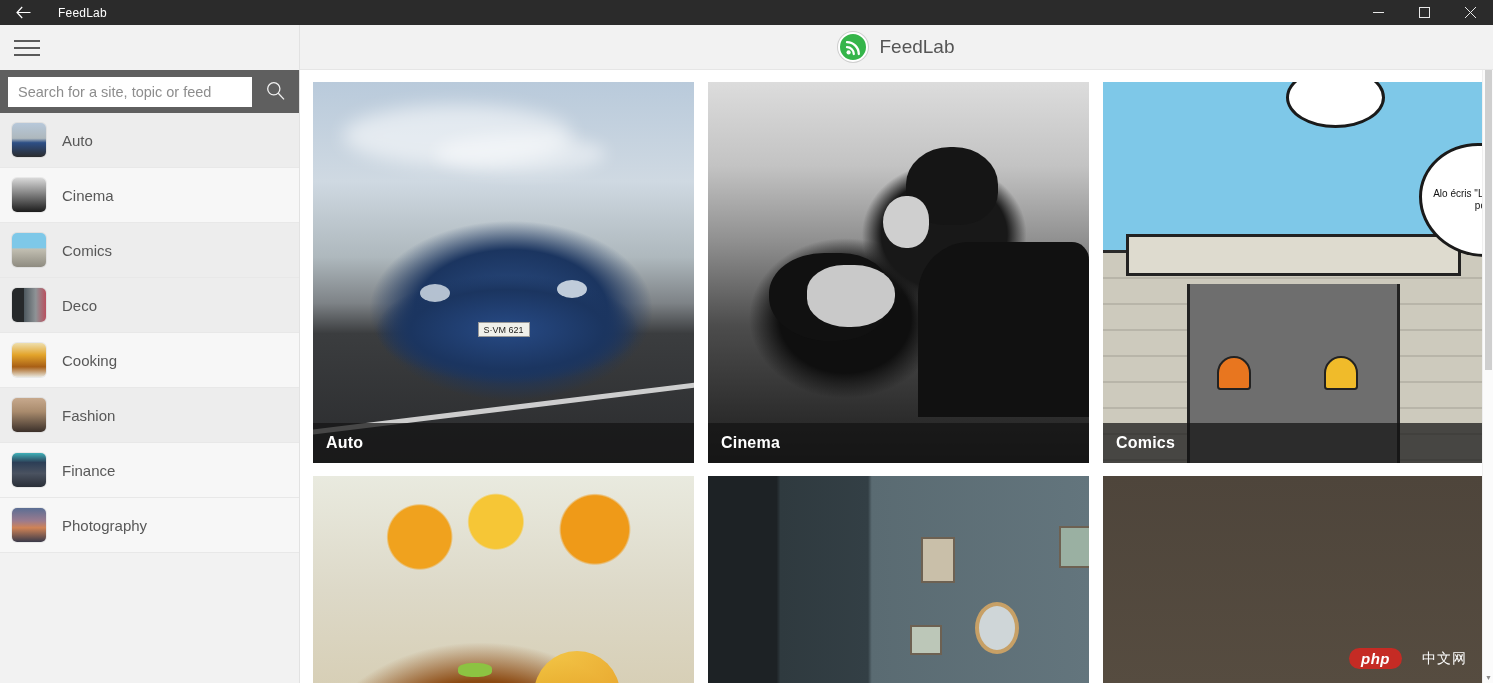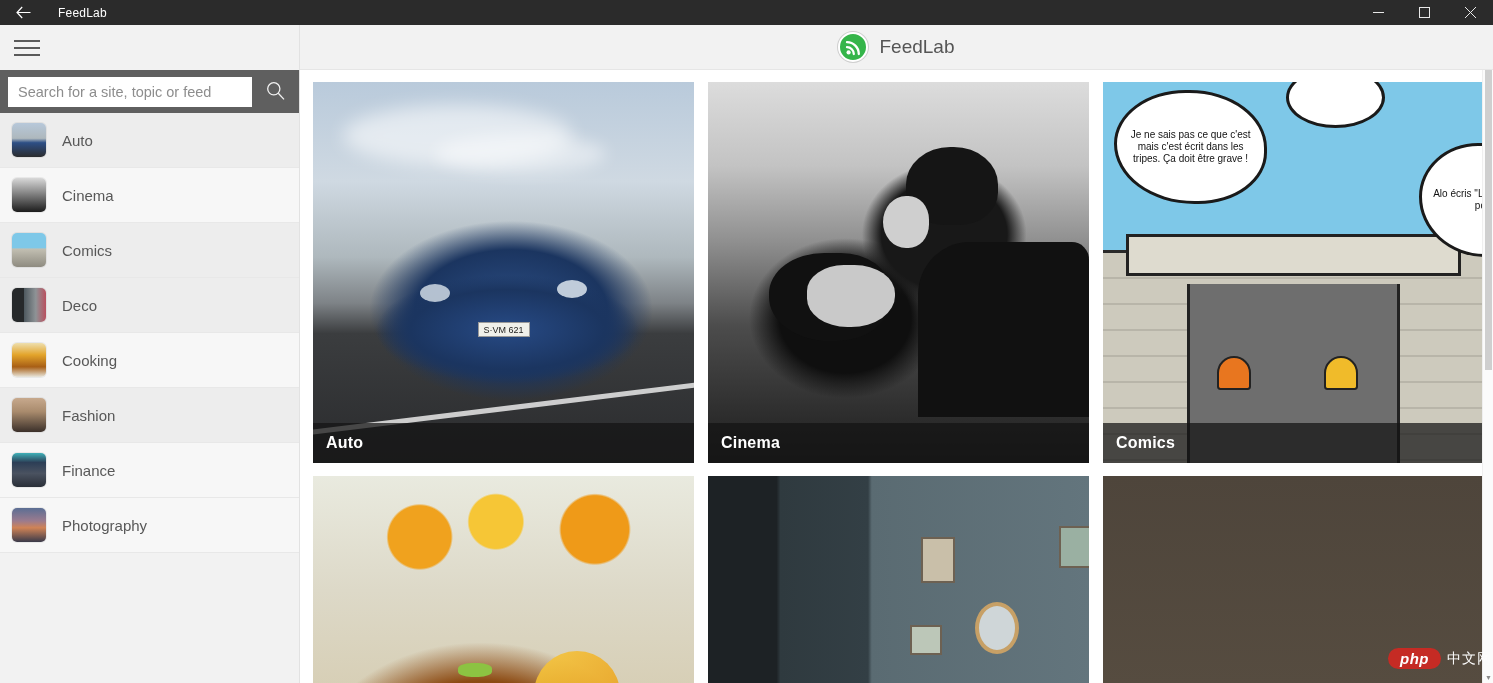--- a/index.html
+++ b/index.html
@@ -285,22 +285,22 @@
   .t-cooking{ background: linear-gradient(to bottom,#eedfae 0%,#e3a42a 35%,#a85f16 70%,#e8e6dc 100%); }
   .t-deco   { background: linear-gradient(to right,#26292b 0%,#26292b 35%,#4f5a60 36%,#8e9396 70%,#b9505f 100%); }
   .t-design { background: linear-gradient(to bottom,#4e443a 0%,#5b5145 70%,#ded9d0 100%); }
   .t-fashion{ background: linear-gradient(to bottom,#c7a98d 0%,#a98b6d 40%,#3b302a 100%); }
   .t-finance{ background: linear-gradient(to bottom,#3fb0b8 0%,#2c3e56 28%,#4a5260 60%,#2a2f38 100%); }
   .t-news   { background: linear-gradient(to bottom,#bdb49e 0%,#8d8474 45%,#3a3730 100%); }
   .t-photography{ background: linear-gradient(to bottom,#5b6e94 0%,#9b7b8e 38%,#d08356 58%,#3a3a4a 100%); }
 
   #watermark {
     position: absolute;
-    right: 1px; bottom: 14px;
-    display: flex; align-items: center; gap: 6px;
+    right: 26px; bottom: 14px;
+    display: flex; align-items: center; gap: 20px;
     pointer-events: none;
     justify-content: flex-end;
   }
   #wm-php {
     background: #c52b24;
     color: #fff;
     font-size: 15px;
     font-weight: bold;
     font-style: italic;
     border-radius: 14px;
@@ -461,21 +461,20 @@
 
         <div class="card">
           <div class="card-art art-comics">
             <div class="sky-cloud" style="left:-6%;top:62%;width:60px;height:44px;"></div>
             <div class="sky-cloud" style="left:-3%;top:72%;width:44px;height:34px;"></div>
             <div class="wall"></div>
             <div class="lintel"></div>
             <div class="hearth"></div>
             <div style="position:absolute;left:30%;top:72%;width:34px;height:34px;background:#e8761f;border:2px solid #222;border-radius:50% 50% 10% 10%;"></div>
             <div style="position:absolute;left:58%;top:72%;width:34px;height:34px;background:#f0bb2a;border:2px solid #222;border-radius:50% 50% 10% 10%;"></div>
-            <div class="bubble" style="left:3%;top:2%;width:40%;height:30%;font-size:10px;">Je ne sais pas ce que c'est mais c'est écrit dans les tripes. Ça doit être grave !</div>
             <div class="bubble" style="left:83%;top:16%;width:33%;height:30%;font-size:10px;">Alo écris "La find c'est por</div>
             <div style="position:absolute;left:48%;top:-4%;width:26%;height:16%;background:#fff;border:3px solid #1a1a1a;border-radius:50%;"></div>
           </div>
           <div class="card-caption">
             <span>Comics</span>
           </div>
         </div>
 
         <div class="card">
           <div class="card-art art-cooking">

